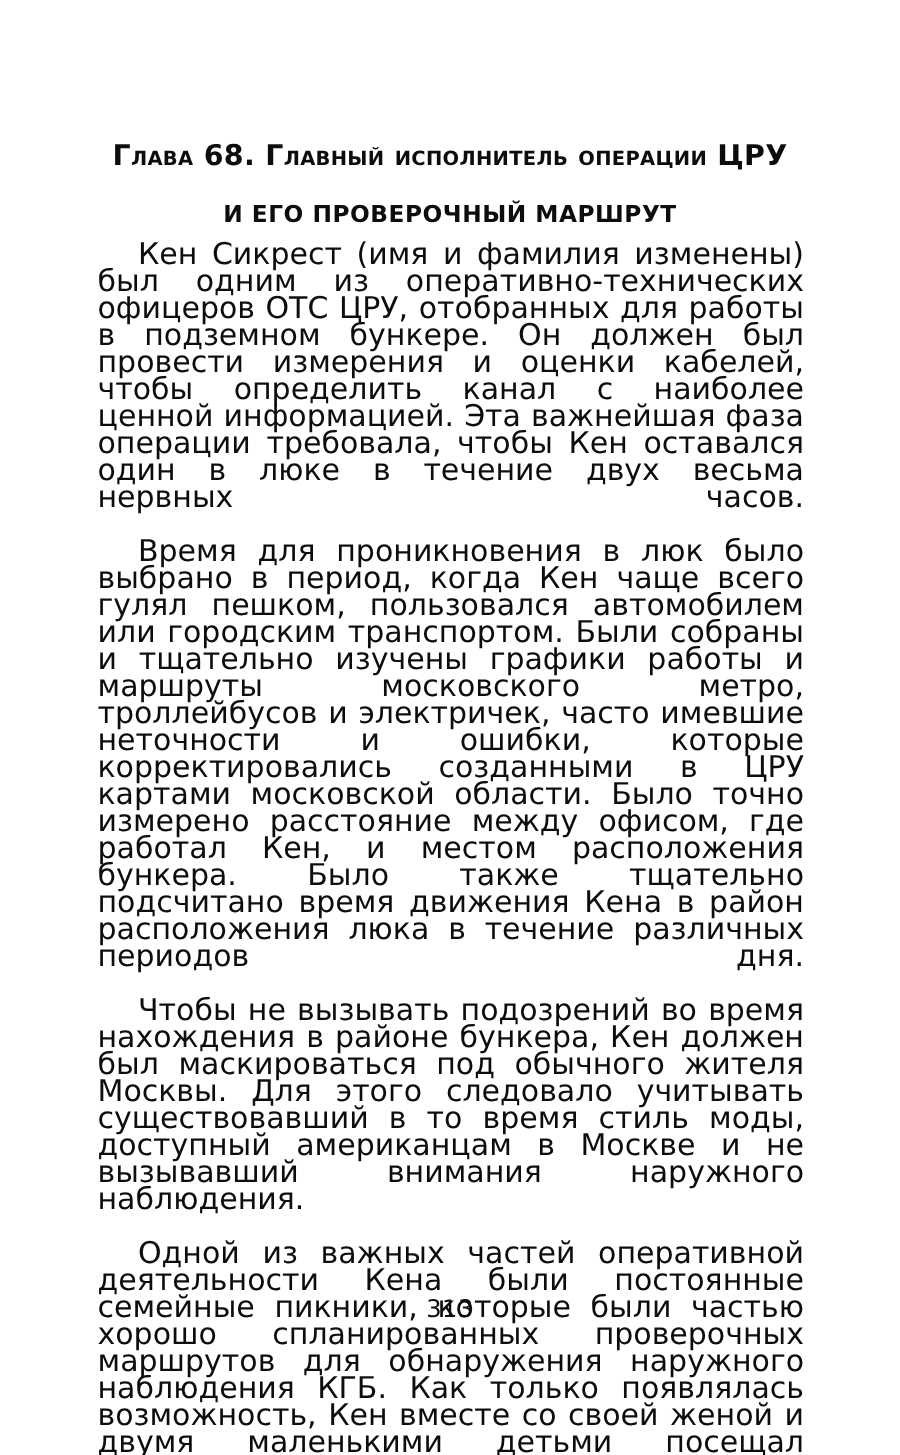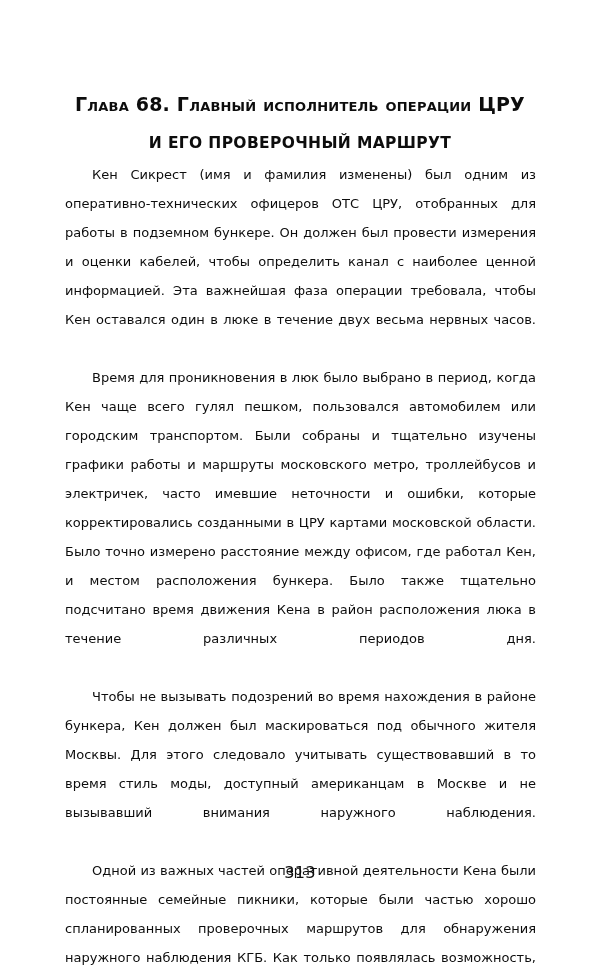--- a/index.html
+++ b/index.html
@@ -59,22 +59,22 @@
   
   .body-text {
     position: absolute;
     left: 65px;
     top: 160px;
     width: 471px;
   }
 
   .body-text p {
     margin: 0;
-    font-size: 13px;
-    line-height: 29px;
+    font-size: 20px;
+    line-height: 18px;
     text-align: justify;
     text-justify: inter-word;
     text-indent: 27px;
     hyphens: manual;
     word-spacing: 0px;
   }
 
   
   .body-text p::after {
     content: "";

